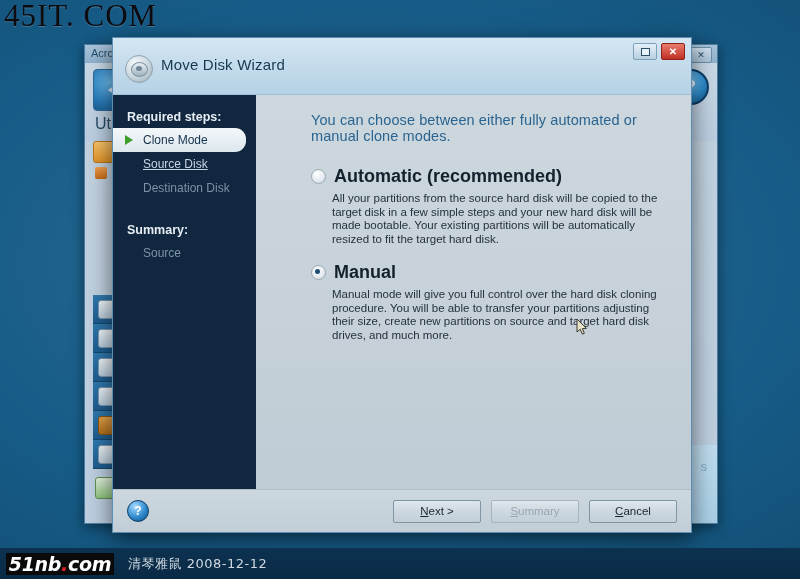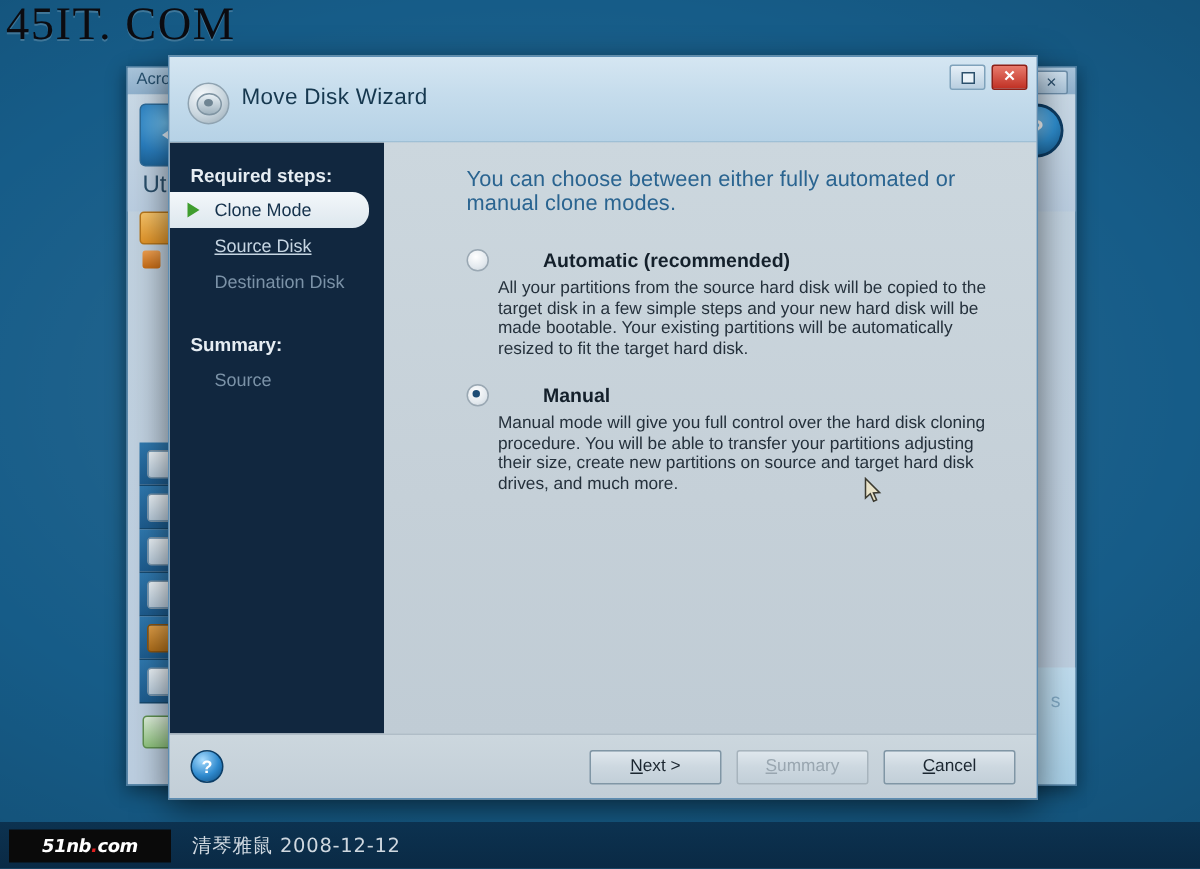--- a/index.html
+++ b/index.html
@@ -40,21 +40,21 @@
     position: absolute; left: 0; right: 0; bottom: 0; height: 31px;
     background: linear-gradient(180deg, #0c3250 0%, #0a2a45 100%);
     display: flex; align-items: center;
   }
   #nb-logo {
     width: 108px; height: 22px; margin-left: 6px;
     background: #0a0a0a;
     display: flex; align-items: center; justify-content: center;
     font-family: "DejaVu Sans", sans-serif;
     font-weight: bold; font-style: italic;
-    font-size: 12px; color: #ffffff;
+    font-size: 19px; color: #ffffff;
     letter-spacing: -0.3px;
   }
   #nb-logo .dot { color: #e02020; }
   #bottom-credit {
     margin-left: 14px;
     font-family: "DejaVu Sans", sans-serif;
     font-size: 13px; color: #cfd8e0;
     letter-spacing: 0.5px;
   }
 
@@ -294,21 +294,21 @@
     background: radial-gradient(circle at 40% 32%, #ffffff 0%, #e3e9ee 60%, #c7d1d9 100%);
     border: 1px solid #9aa8b3;
     position: relative;
   }
   .radio.checked::after {
     content: ""; position: absolute; left: 3px; top: 3px;
     width: 5px; height: 5px; border-radius: 50%;
     background: #1d4c75;
   }
   .option-label {
-    font-size: 13px; font-weight: bold; color: #14202b; margin-left: 28px;
+    font-size: 18px; font-weight: bold; color: #14202b;
   }
   .option-desc {
     font-size: 11.5px; color: #25313c;
     line-height: 13.5px;
     margin-left: 21px;
     max-width: 385px;
   }
 
   
   #mouse-cursor {

